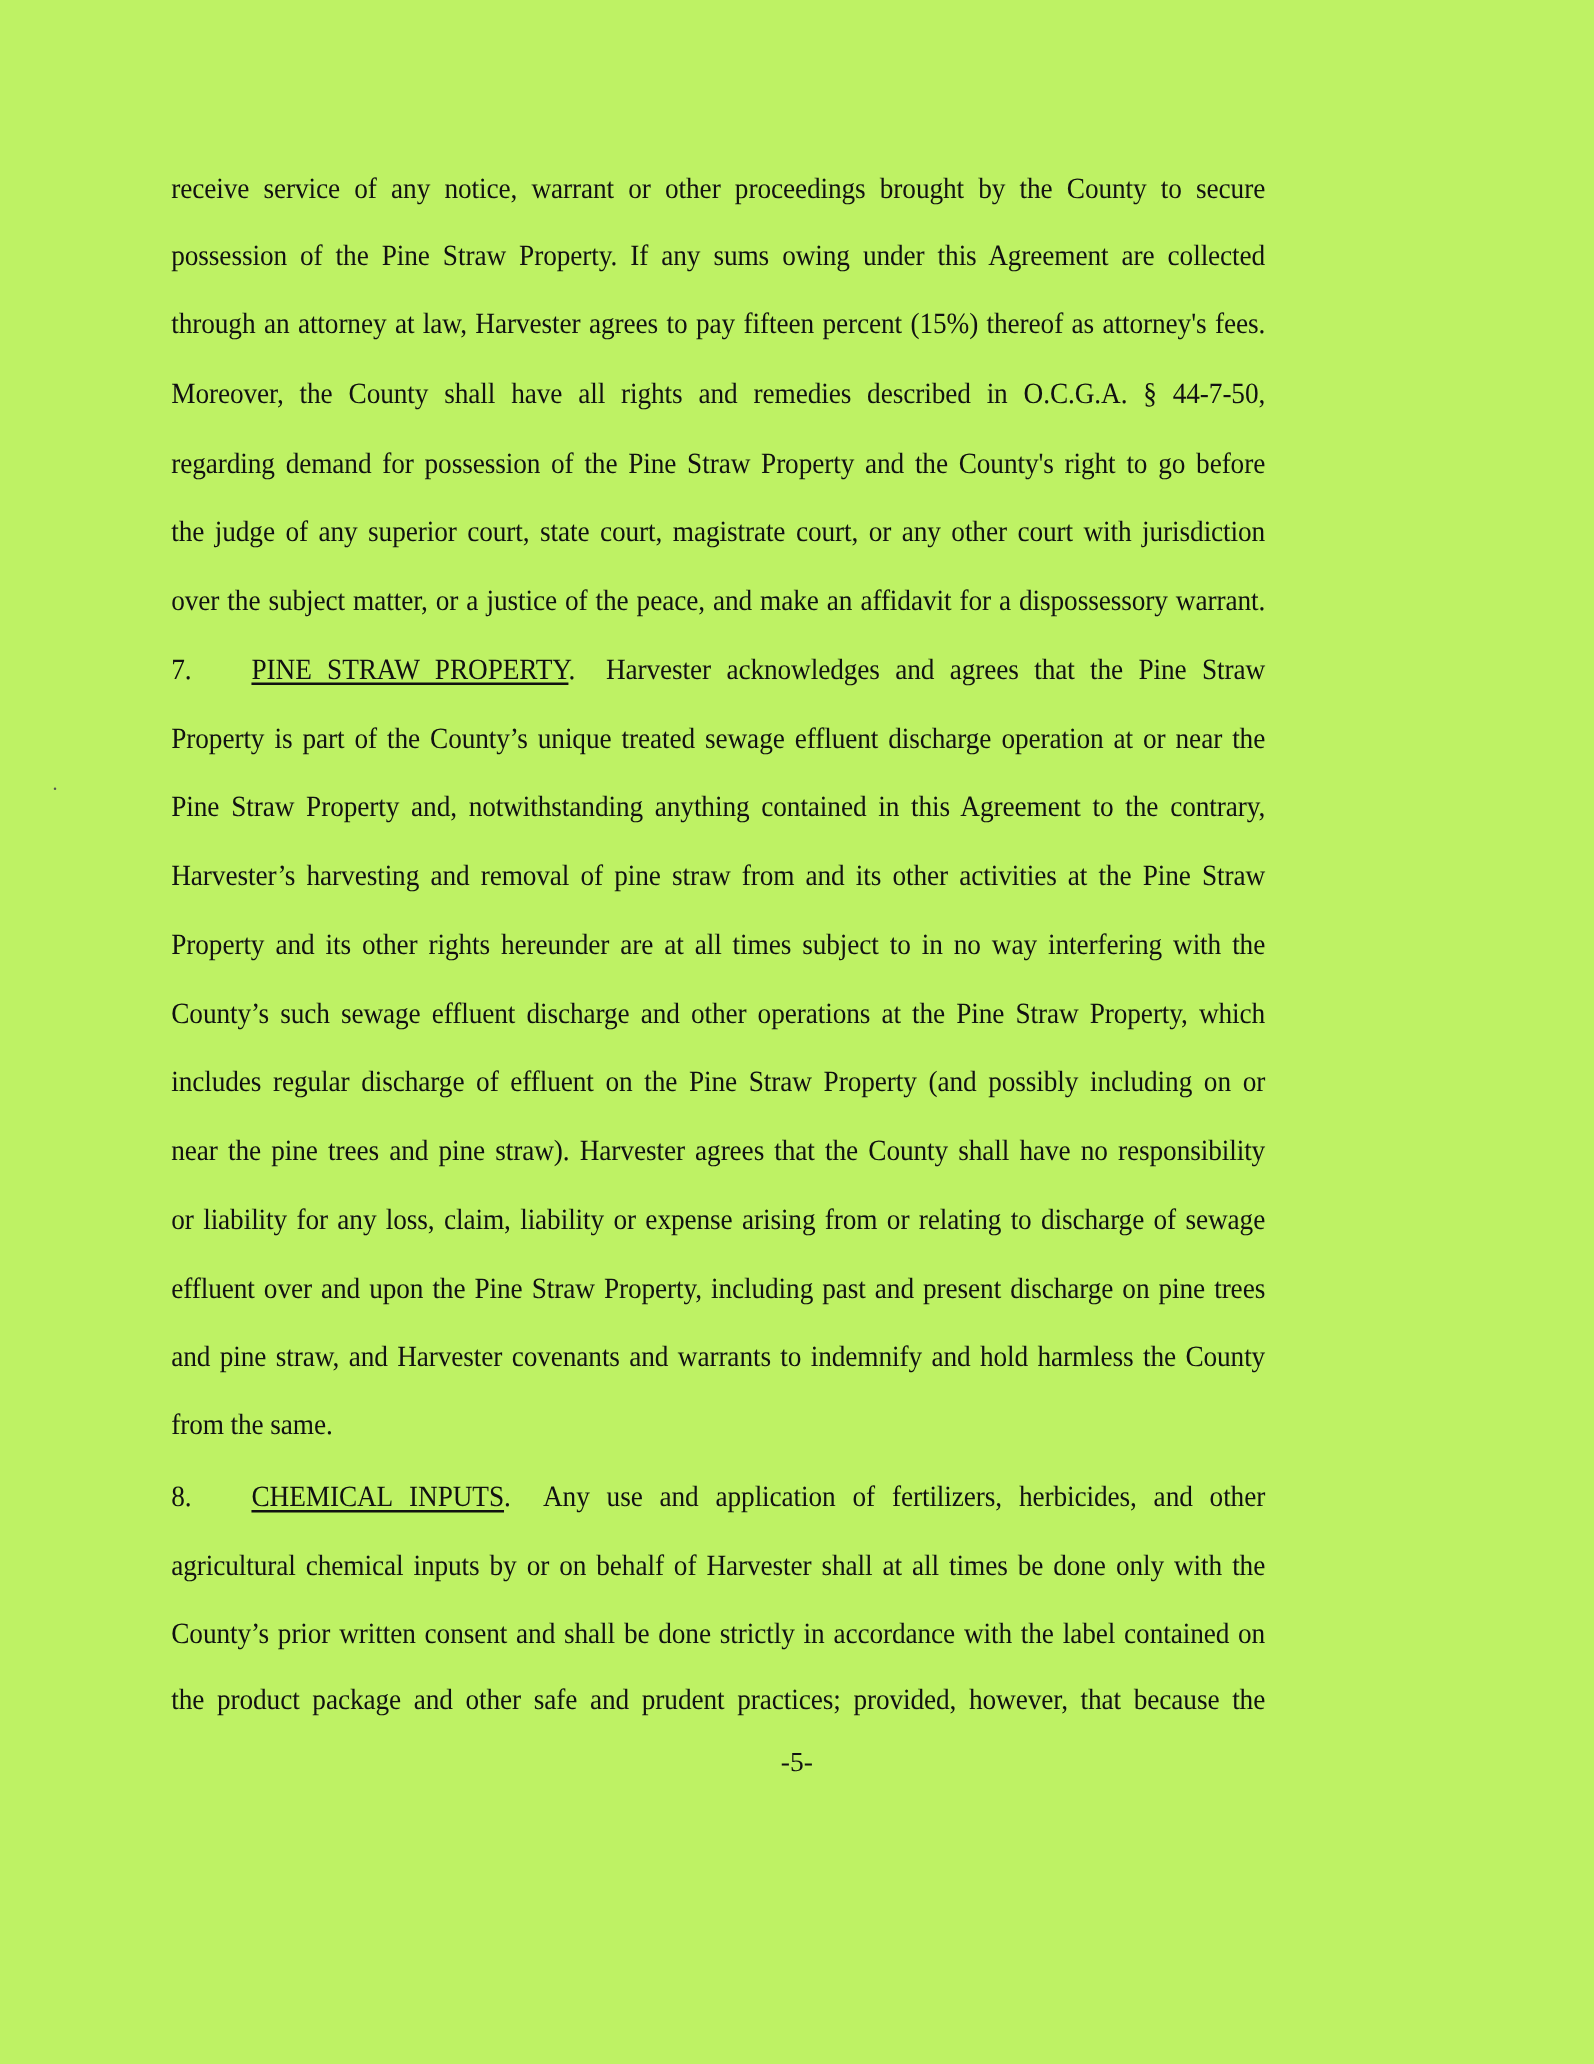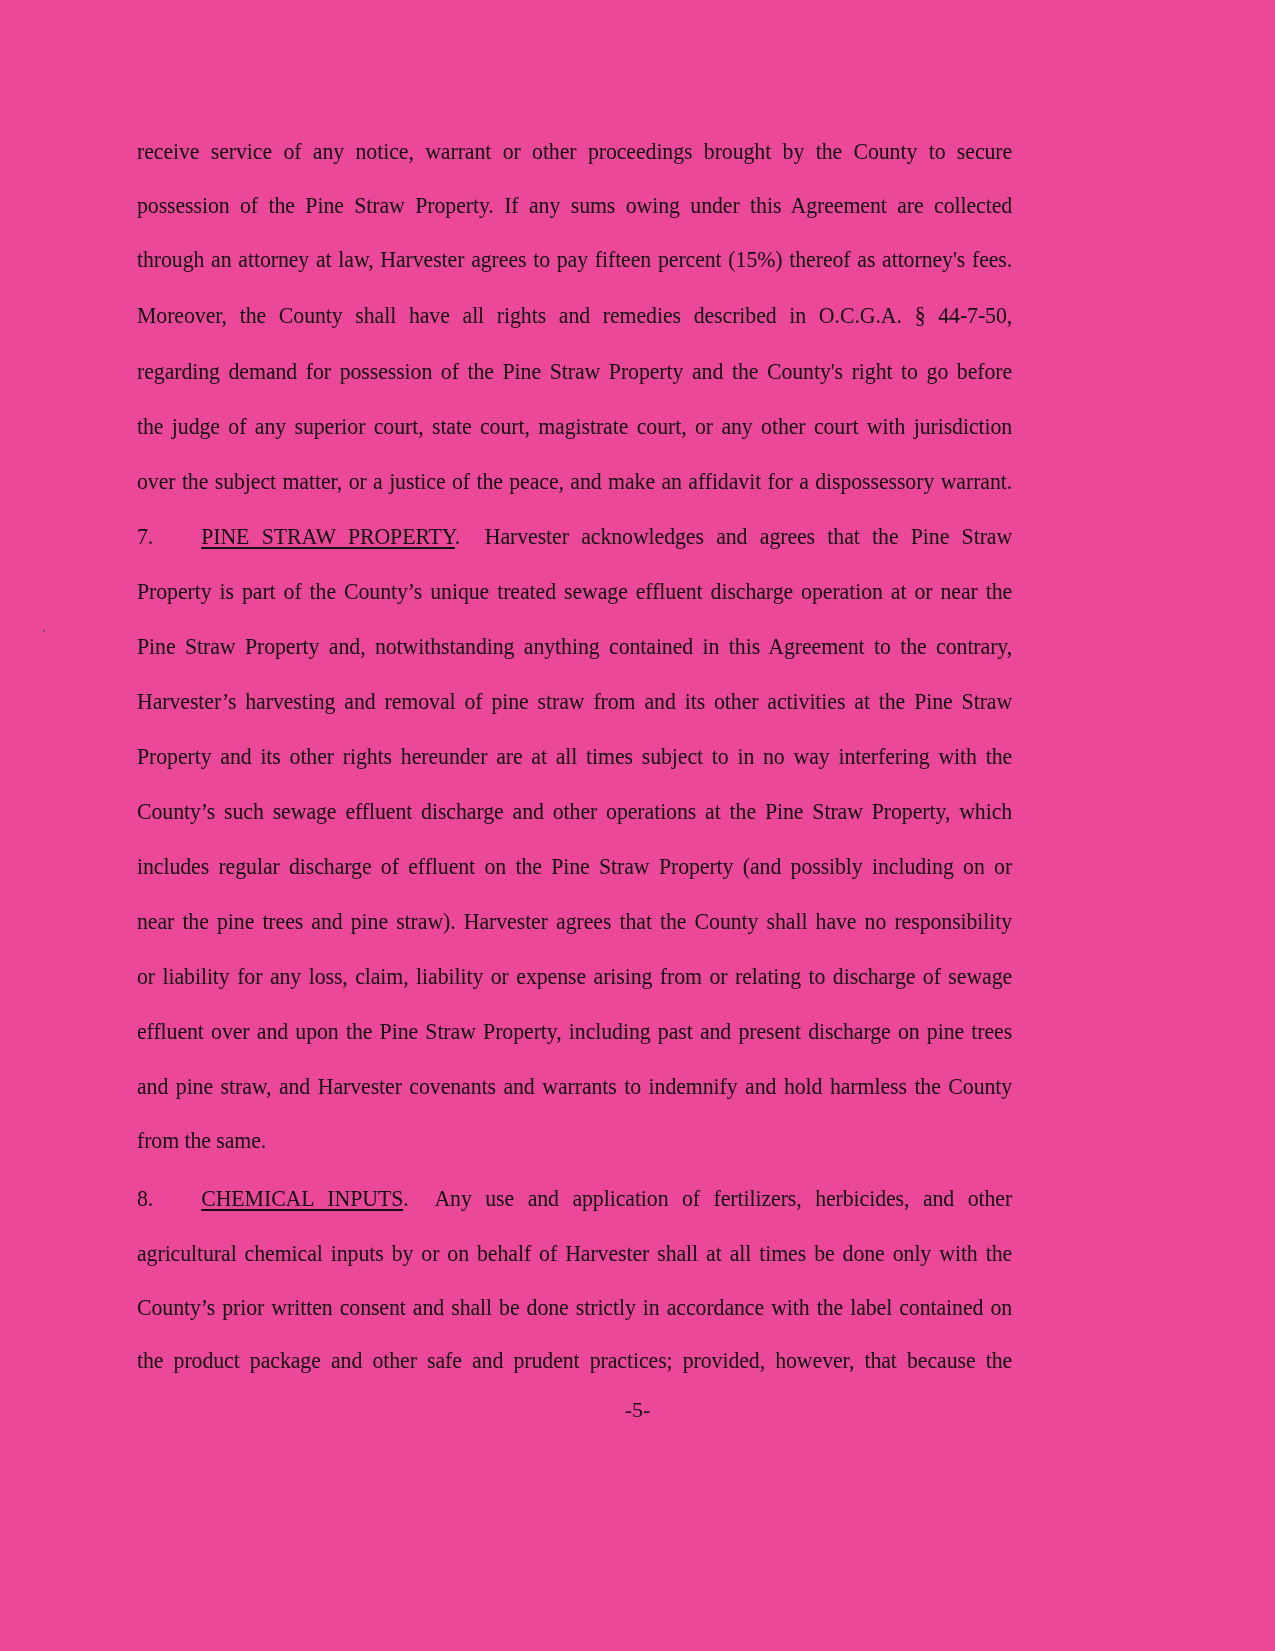--- a/index.html
+++ b/index.html
@@ -1,19 +1,19 @@
 <!DOCTYPE html>
 <html><head>
 <meta charset="utf-8">
 <style>
   html, body { margin: 0; padding: 0; background: #ffffff; }
   body { width: 1275px; height: 1651px; position: relative; overflow: hidden; }
   .page {
     position: absolute; left: 0; top: 0; width: 1275px; height: 1651px;
-    background: #ec4899;
+    background: #bef264;
     font-family: "Liberation Serif", "DejaVu Serif", serif;
     color: #111111;
   }
   .line {
     position: absolute;
     left: 137px;
     width: 941px;
     font-size: 23.5px;
     line-height: 30px;
     white-space: nowrap;

